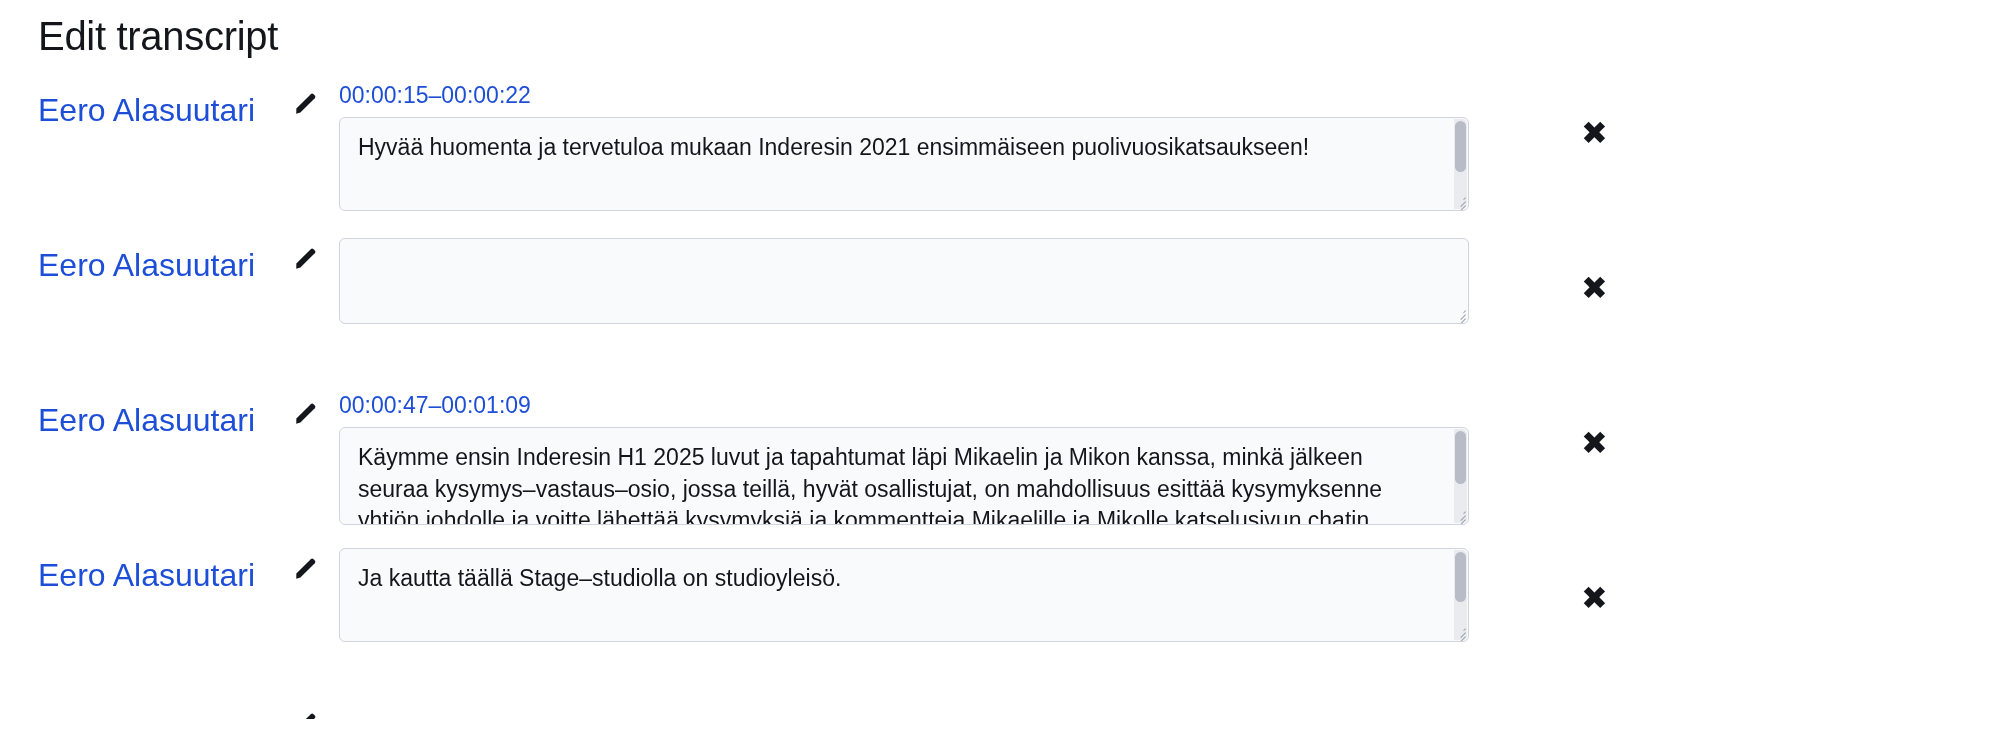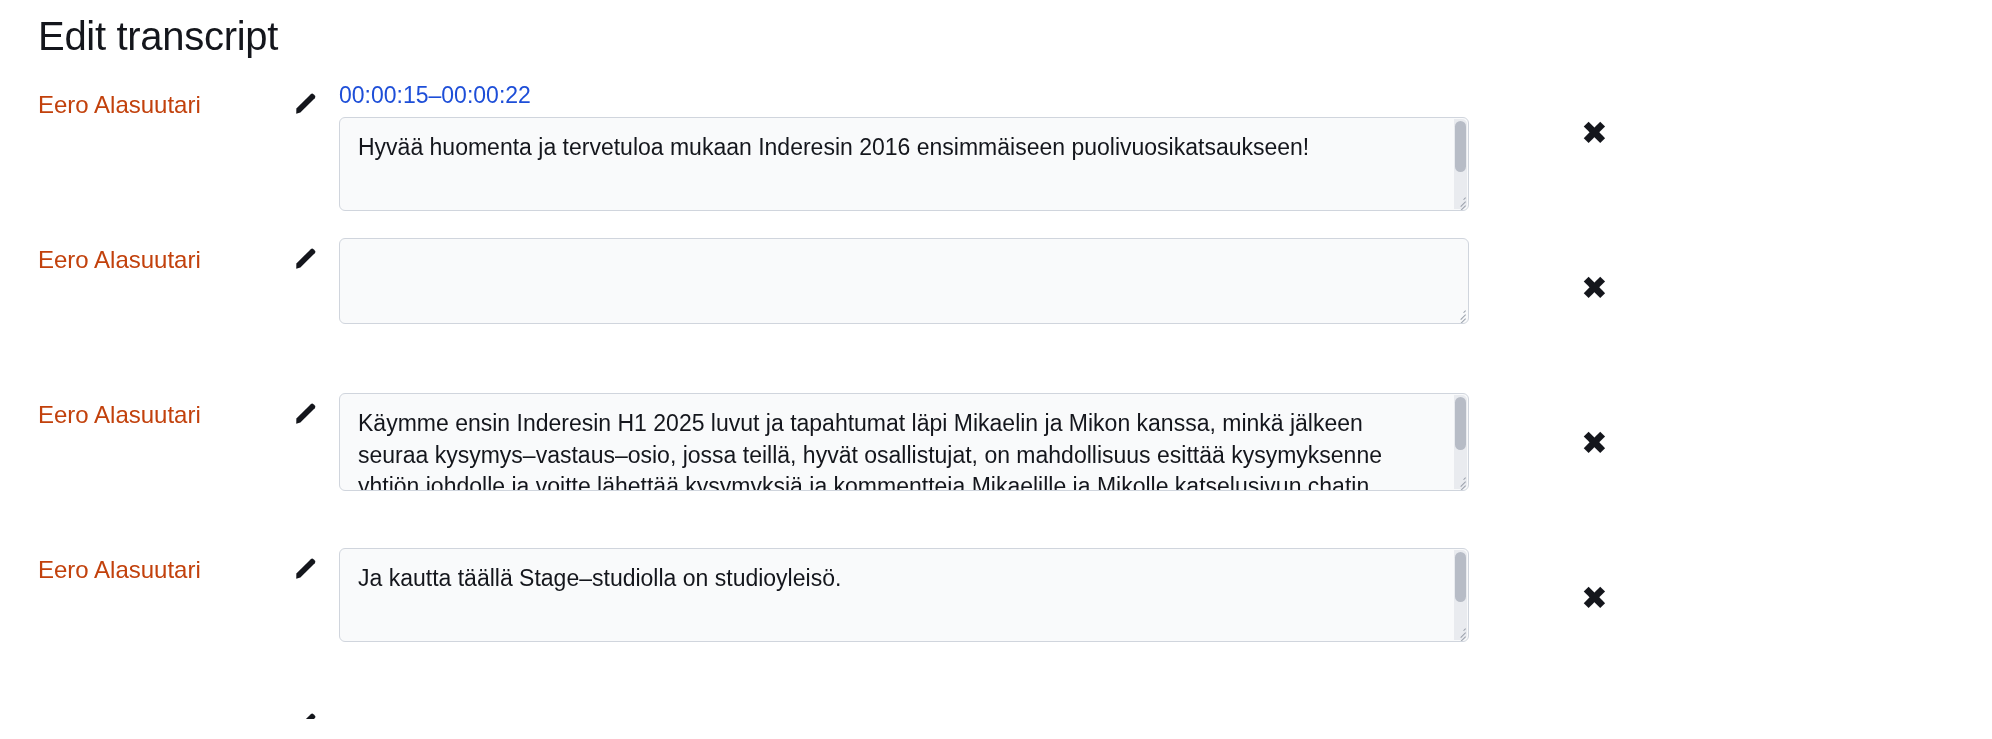--- a/index.html
+++ b/index.html
@@ -33,24 +33,24 @@
   .row {
     position: relative;
     display: flex;
     align-items: flex-start;
     padding: 0 0 0 38px;
     min-height: 155px;
   }
   .speaker {
     width: 255px;
     flex: 0 0 255px;
-    font-size: 24px;
+    font-size: 32px;
     line-height: 1.2;
     padding-top: 22px;
-    color: #c2410c;
+    color: #1d4ed8;
     white-space: nowrap;
   }
   .edit-icon-cell {
     flex: 0 0 46px;
     width: 46px;
     padding-top: 22px;
     display: flex;
     justify-content: flex-start;
   }
   .pencil {
@@ -163,21 +163,21 @@
     <div class="row">
       <div class="speaker">Eero Alasuutari</div>
       <div class="edit-icon-cell">
         <svg class="pencil" viewBox="0 0 24 24">
           <path d="M3 21l3.8-1.1L20.1 6.6a1.8 1.8 0 0 0 0-2.5l-1.2-1.2a1.8 1.8 0 0 0-2.5 0L3.1 16.2 3 21z" fill="#14161c"></path>
         </svg>
       </div>
       <div class="content">
         <div class="timecode">00:00:15–00:00:22</div>
         <div class="textbox tb-h-small">
-          <span class="txt">Hyvää huomenta ja tervetuloa mukaan Inderesin 2016 ensimmäiseen puolivuosikatsaukseen!</span>
+          <span class="txt">Hyvää huomenta ja tervetuloa mukaan Inderesin 2021 ensimmäiseen puolivuosikatsaukseen!</span>
           <div class="scrollbar">
               <div class="thumb"></div>
             </div>
           <div class="resize-grip">
               <i></i>
               <i></i>
               <i></i>
             </div>
         </div>
       </div>
@@ -208,20 +208,21 @@
     </div>
 
     <div class="row">
       <div class="speaker">Eero Alasuutari</div>
       <div class="edit-icon-cell">
         <svg class="pencil" viewBox="0 0 24 24">
           <path d="M3 21l3.8-1.1L20.1 6.6a1.8 1.8 0 0 0 0-2.5l-1.2-1.2a1.8 1.8 0 0 0-2.5 0L3.1 16.2 3 21z" fill="#14161c"></path>
         </svg>
       </div>
       <div class="content">
+        <div class="timecode">00:00:47–00:01:09</div>
         <div class="textbox tb-h-tall">
           <span class="txt">Käymme ensin Inderesin H1 2025 luvut ja tapahtumat läpi Mikaelin ja Mikon kanssa, minkä jälkeen seuraa kysymys–vastaus–osio, jossa teillä, hyvät osallistujat, on mahdollisuus esittää kysymyksenne yhtiön johdolle ja voitte lähettää kysymyksiä ja kommentteja Mikaelille ja Mikolle katselusivun chatin kautta.</span>
           <div class="scrollbar">
               <div class="thumb"></div>
             </div>
           <div class="resize-grip">
               <i></i>
               <i></i>
               <i></i>
             </div>

